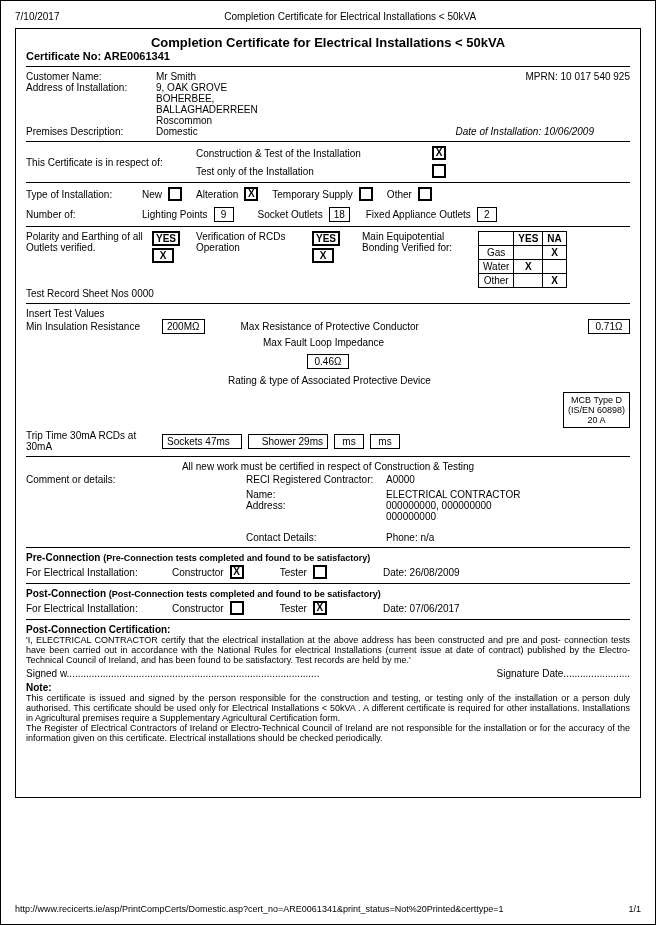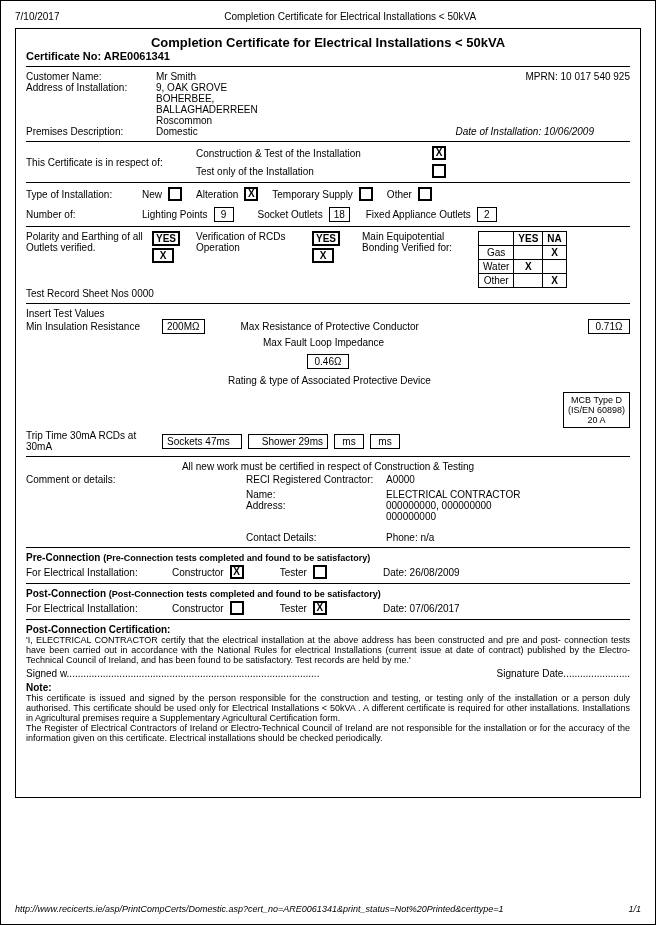--- a/index.html
+++ b/index.html
@@ -50,21 +50,21 @@
     min-width:20px;
     display:inline-block;
     text-align:center;
     font-size:10px;
   }
   .ynbox { border:2px solid #000; padding:0px 2px; font-weight:bold; font-size:10px; min-width:22px; text-align:center; display:inline-block;}
   .tbl { border-collapse:collapse; font-size:10px;}
   .tbl td { border:1px solid #000; padding:1px 4px; text-align:center;}
   .b { font-weight:bold;}
   .small { font-size:9px;}
-  .footer-url { position:absolute; bottom:10px; left:14px; right:14px; font-size:9px; display:flex; justify-content:space-between;font-style:italic;}
+  .footer-url { position:absolute; bottom:10px; left:14px; right:14px; font-size:9px; display:flex; justify-content:space-between;}
 </style>
 </head>
 <body>
 
 <div class="page">
   <div class="hdr-row">
     <span>7/10/2017</span>
     <span>Completion Certificate for Electrical Installations &lt; 50kVA</span>
     <span></span>
   </div>

